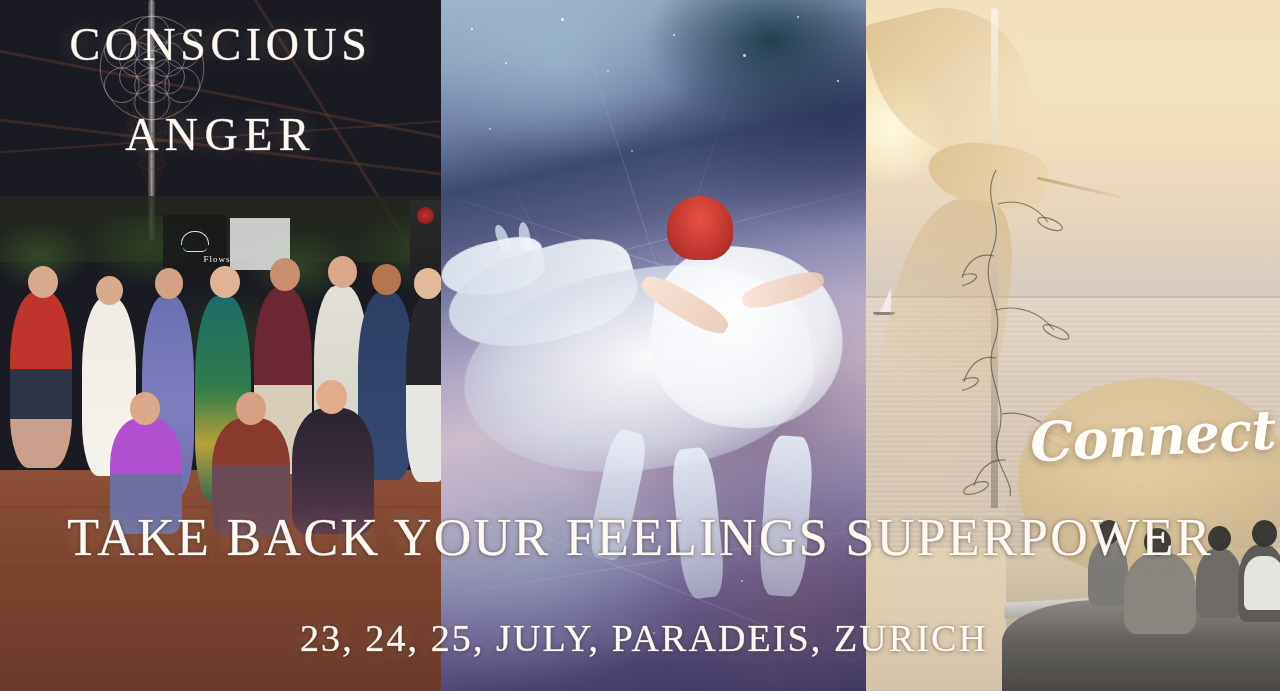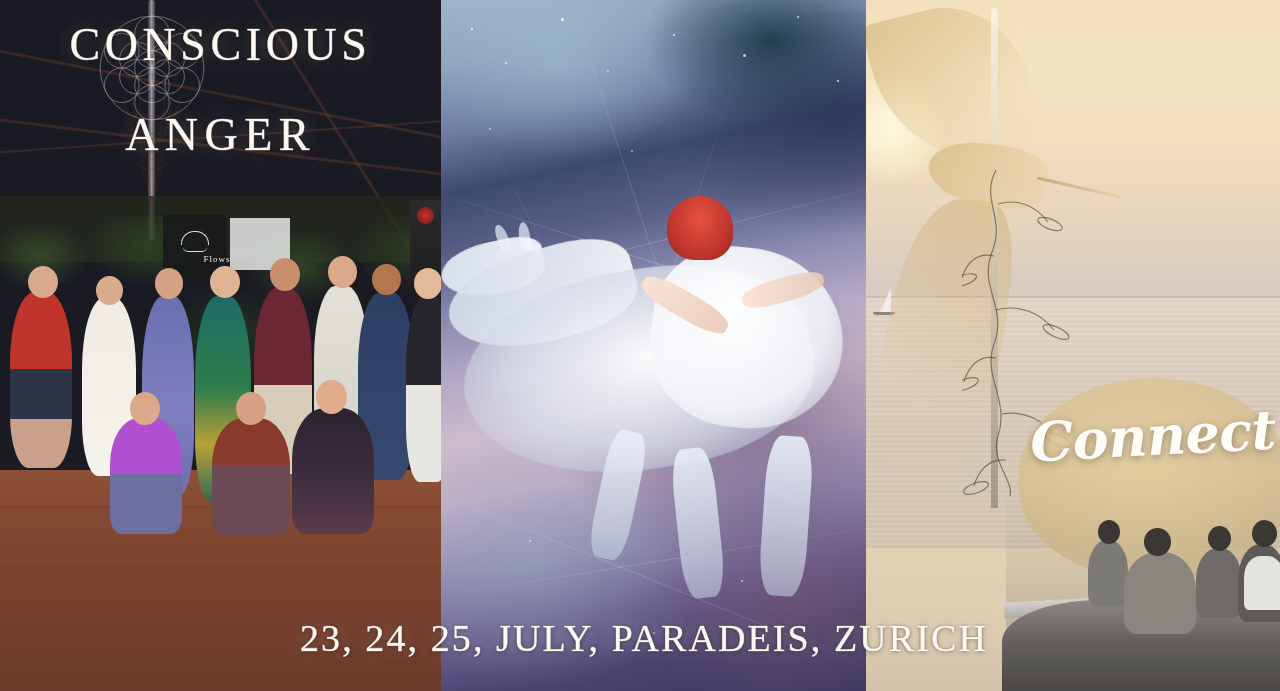--- a/index.html
+++ b/index.html
@@ -558,15 +558,16 @@
     <div class="sitter-head" style="left:342px;top:526px;width:23px;height:25px;"></div>
 
     <div class="sitter" style="left:372px;top:544px;width:48px;height:78px;background:#5d5a57;"></div>
     <div class="sitter-top" style="left:378px;top:556px;width:40px;height:54px;"></div>
     <div class="sitter-head" style="left:386px;top:520px;width:25px;height:27px;"></div>
 
   </div>
 
   <div id="connect-script">Connect</div>
 
+  <div class="tribal" id="banner-tagline">TAKE BACK YOUR FEELINGS SUPERPOWER</div>
   <div class="tribal" id="banner-date">23, 24, 25, JULY, PARADEIS, ZURICH</div>
 
 </div>
 
 </body></html>

